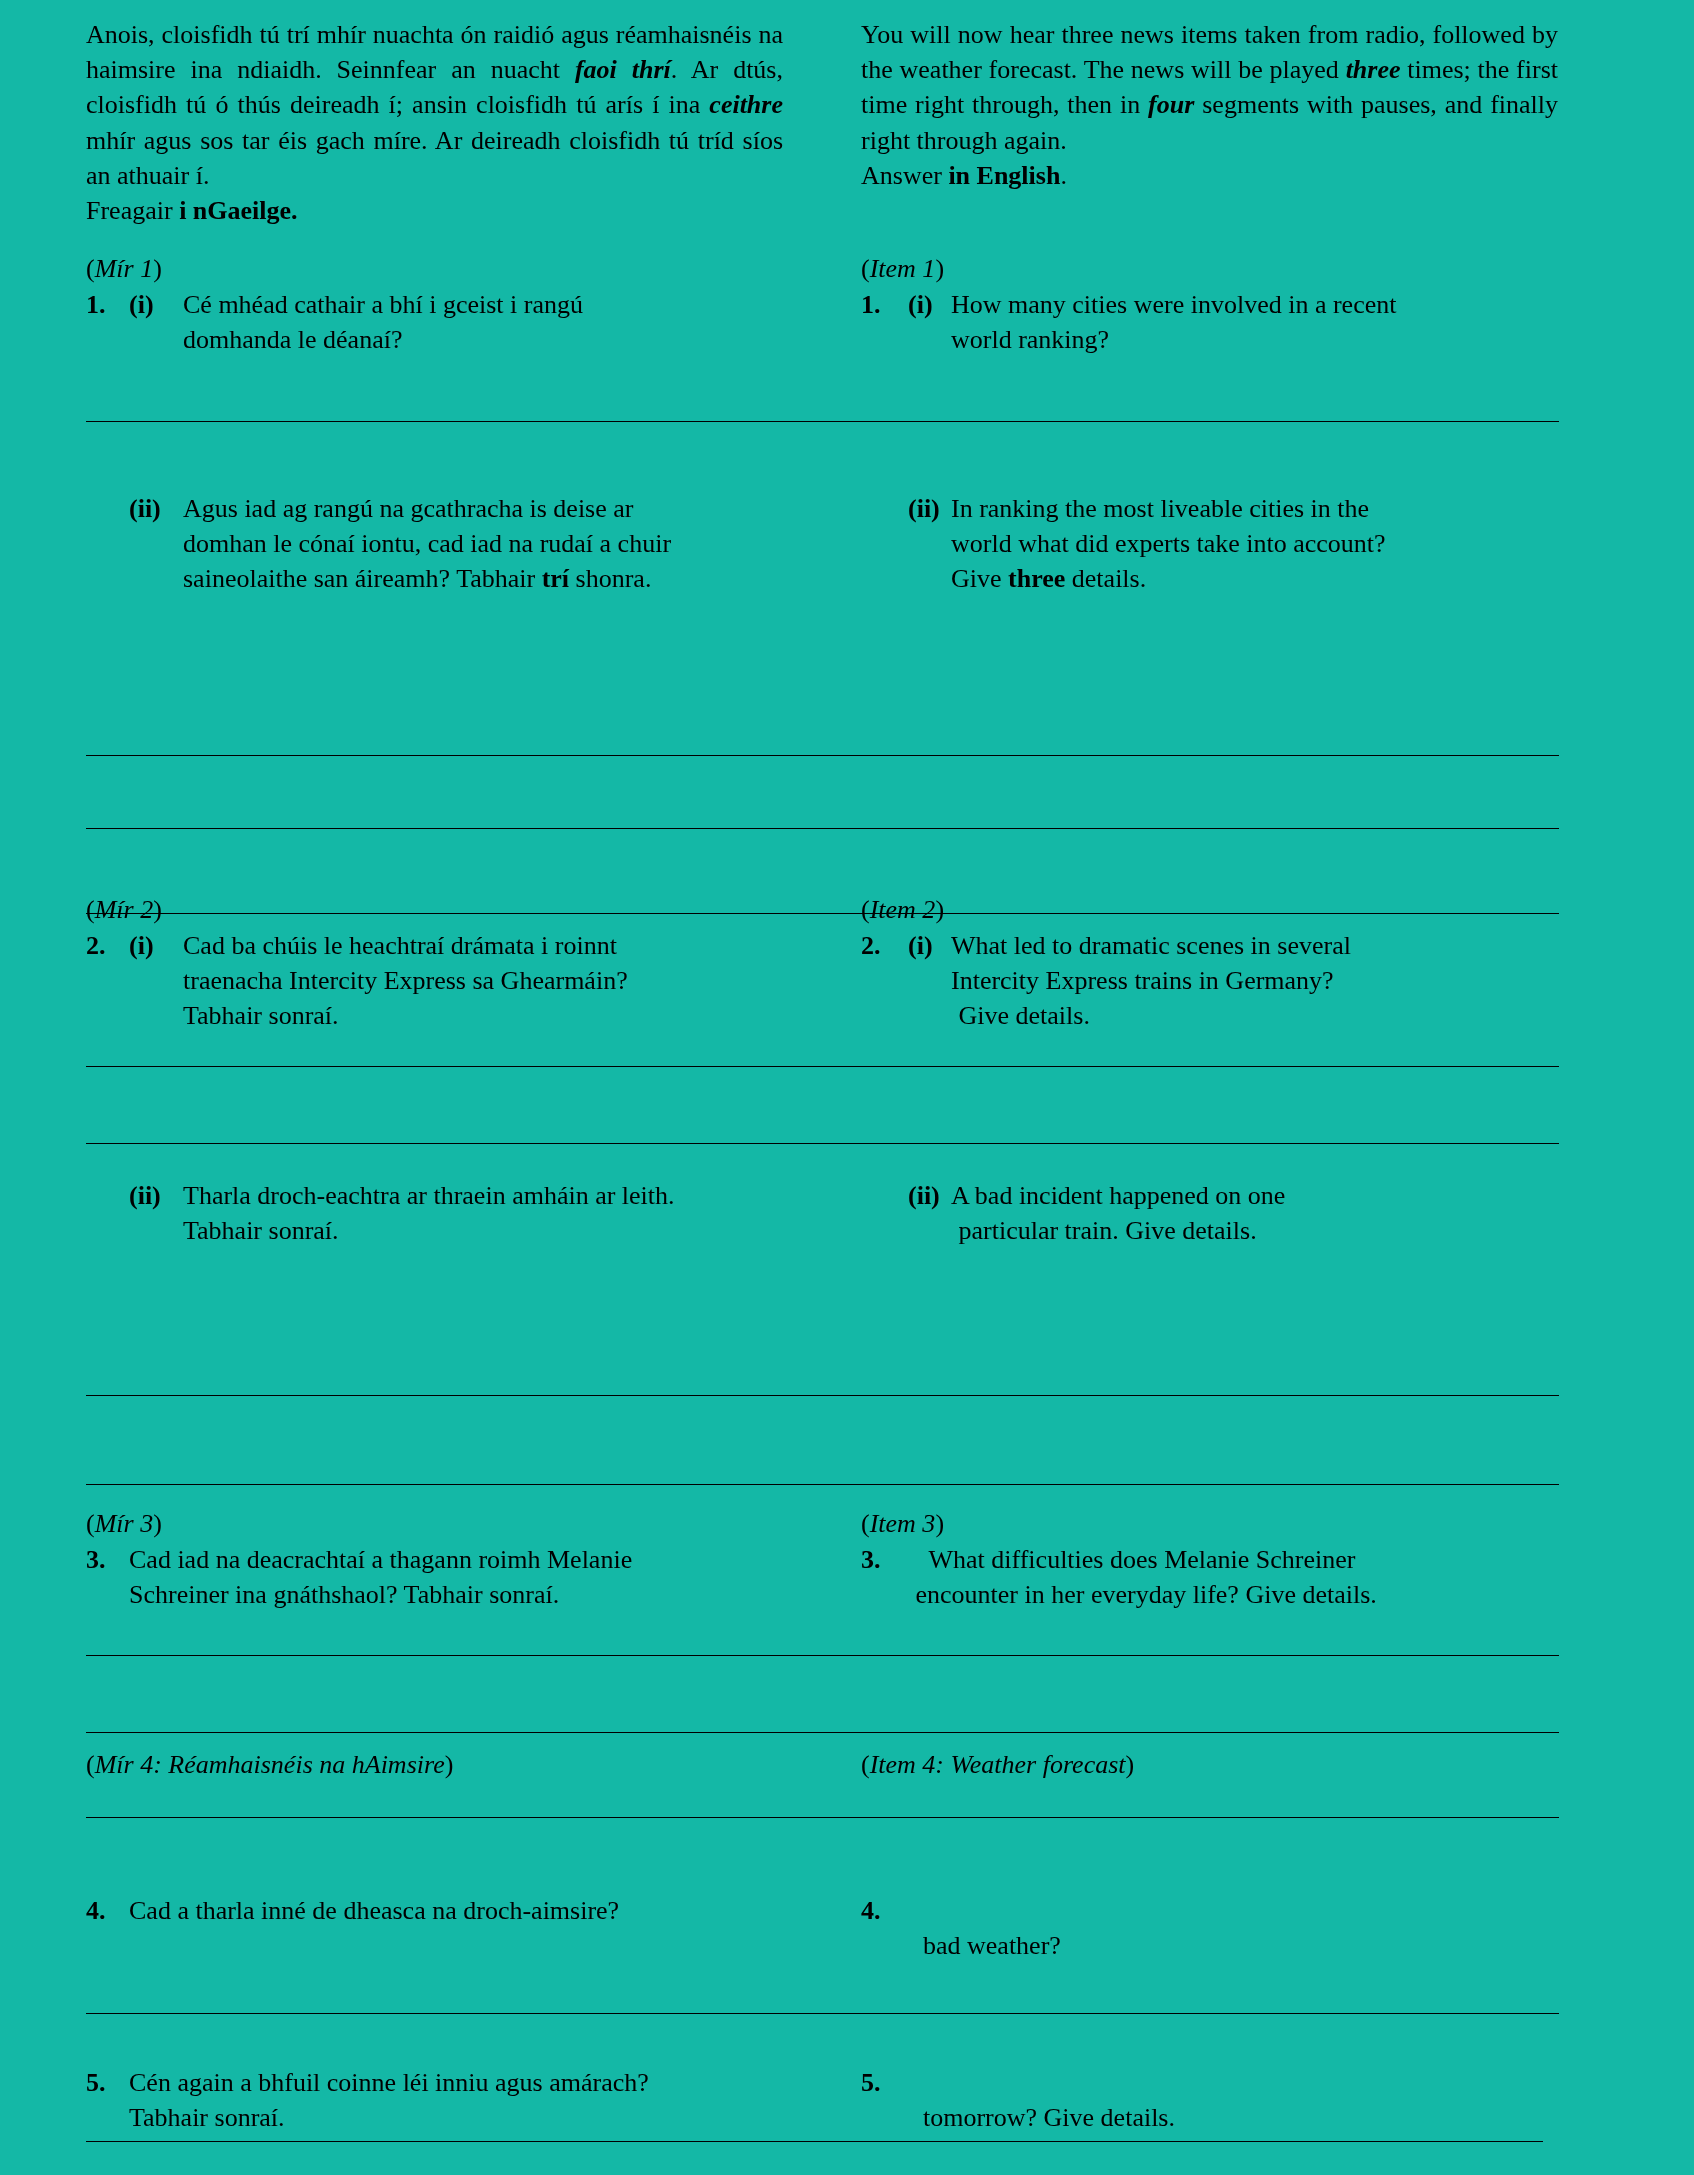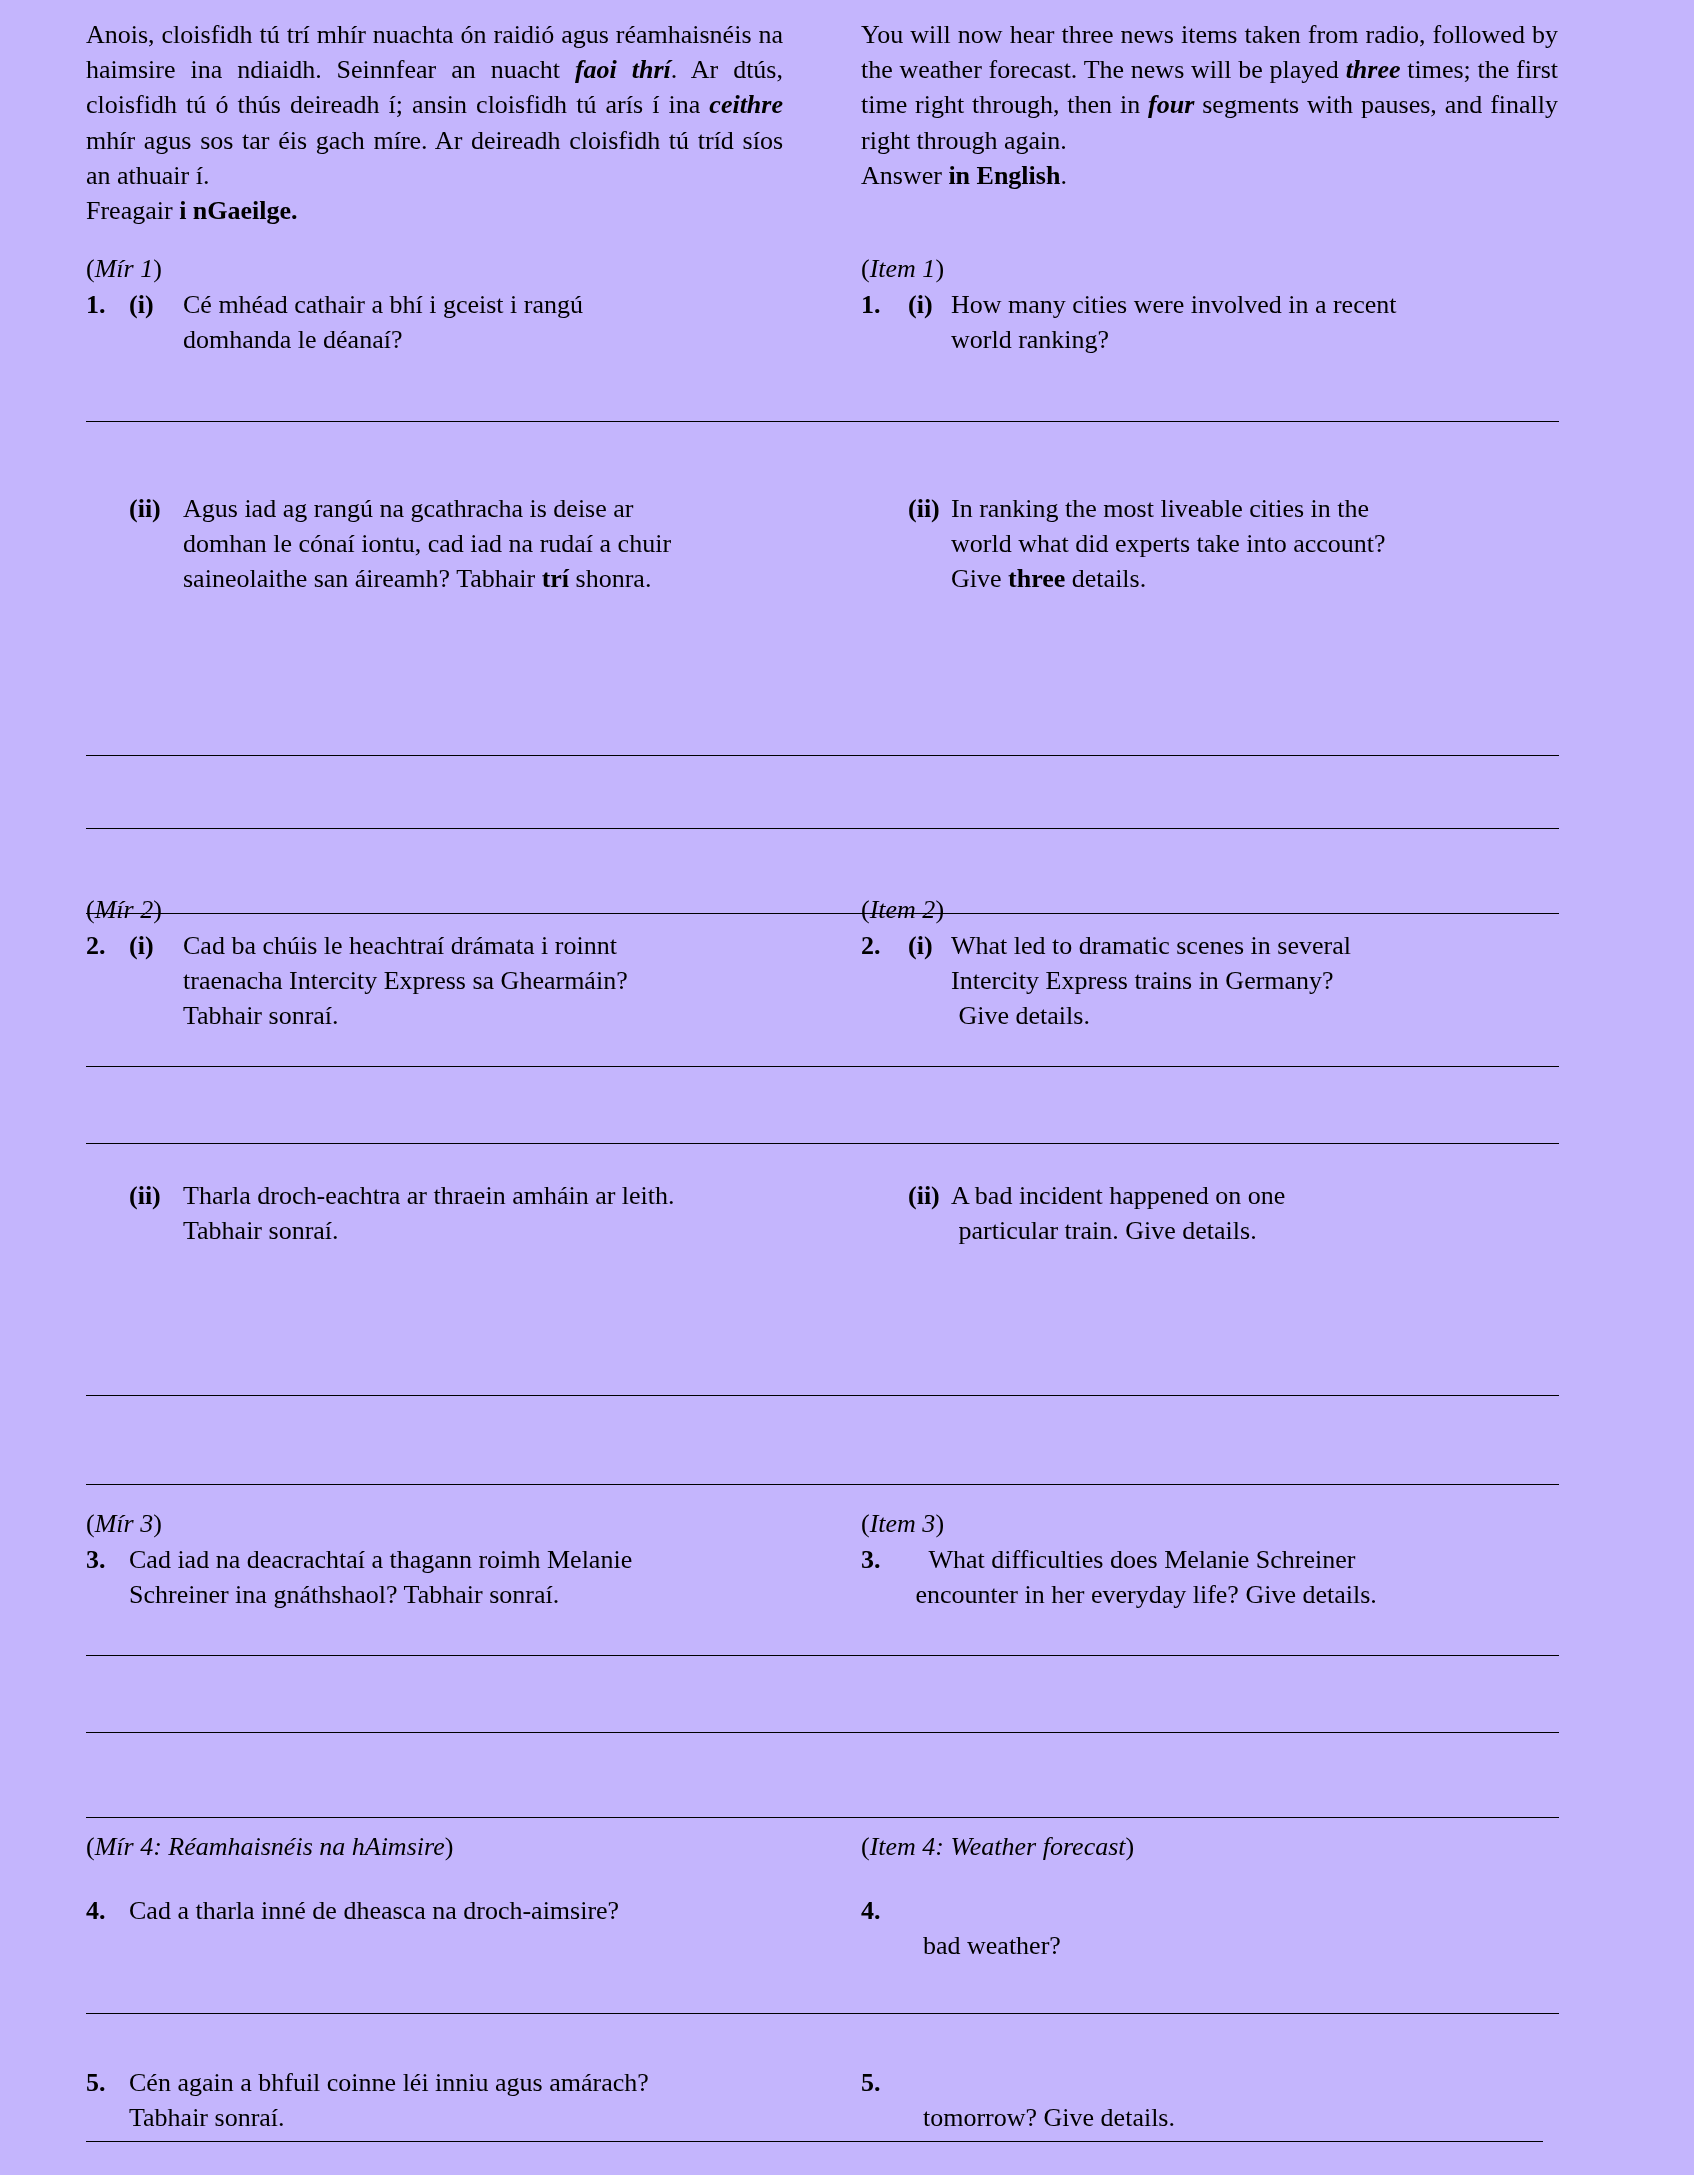--- a/index.html
+++ b/index.html
@@ -8,21 +8,21 @@
     background: #ffffff;
   }
   body {
     font-family: "Liberation Serif", "DejaVu Serif", serif;
     color: #000000;
   }
   .page {
     position: relative;
     width: 1695px;
     height: 2176px;
-    background: #c4b5fd;
+    background: #14b8a6;
     overflow: hidden;
     box-sizing: border-box;
   }
 
   
   .intro {
     position: absolute;
     top: 17px;
     left: 86px;
     width: 1473px;
@@ -219,21 +219,21 @@
         <span class="qnum">3.</span>
         <span class="qtext"><span style="padding-left:20.5px;display:inline-block;">What difficulties does Melanie Schreiner</span><br><span class="indent-line">encounter in her everyday life?  Give details.</span></span>
       </div>
     </div>
   </div>
 
   <div class="rule" style="top:1655px;"></div>
   <div class="rule" style="top:1732px;"></div>
   <div class="rule" style="top:1817px;"></div>
 
-  <div class="qsection" style="top:1830px;">
+  <div class="qsection" style="top:1748px;">
     <div class="qcol irish">
       <div class="item-head"><span class="paren">(</span><span>Mír 4: Réamhaisnéis na hAimsire</span><span class="paren">)</span></div>
     </div>
     <div class="qcol english">
       <div class="item-head"><span class="paren">(</span><span>Item 4: Weather forecast</span><span class="paren">)</span></div>
     </div>
   </div>
 
   <div class="qsection" style="top:1894px;">
     <div class="qcol irish">

